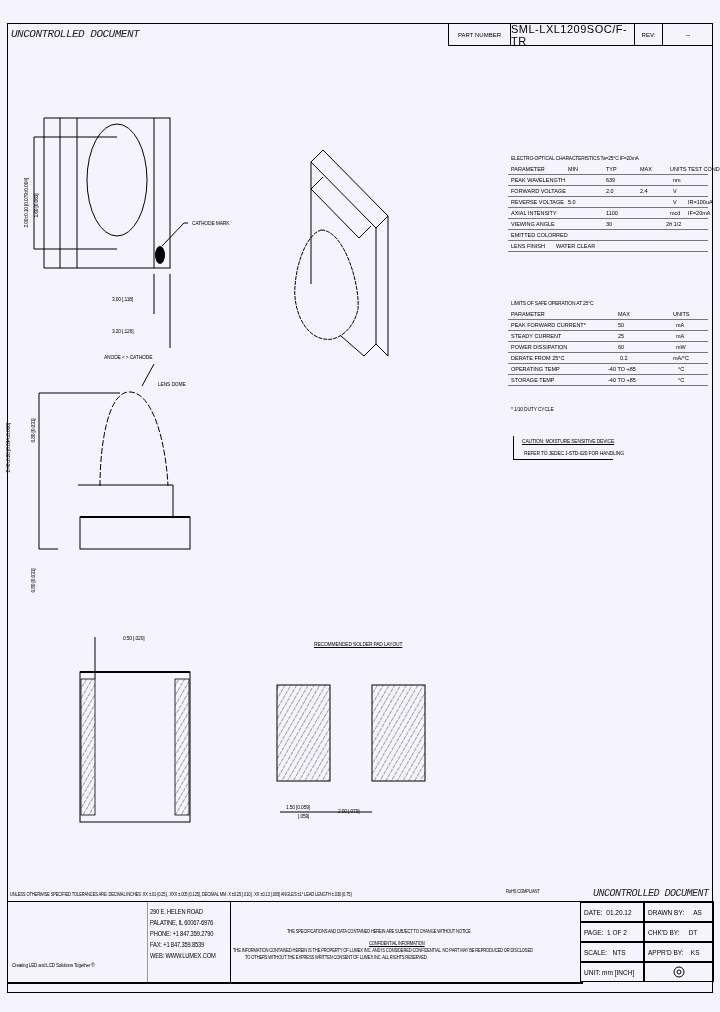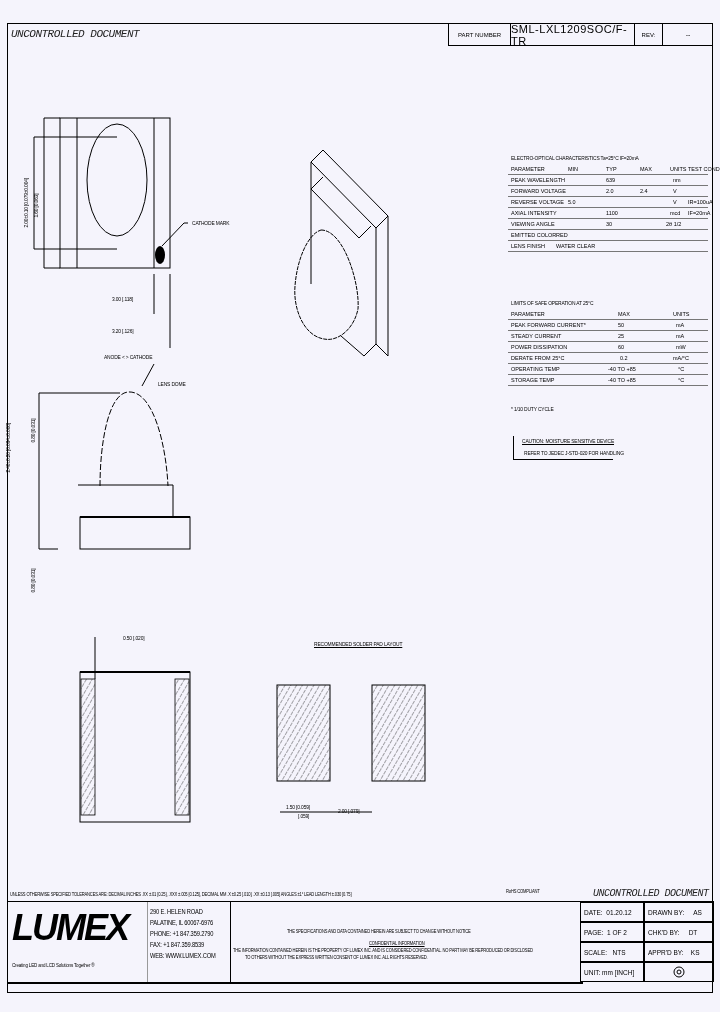--- a/index.html
+++ b/index.html
@@ -200,21 +200,20 @@
     <div class="t" style="left:10px;top:14px;">REFER TO JEDEC J-STD-020 FOR HANDLING</div>
   </div>
 
   <div class="t" style="left:2px;top:867px;font-size:5px;">UNLESS OTHERWISE SPECIFIED TOLERANCES ARE: DECIMAL INCHES .XX ±.01 [0.25], .XXX ±.005 [0.125], DECIMAL MM .X ±0.25 [.010], .XX ±0.13 [.005] ANGLES ±1° LEAD LENGTH ±.030 [0.75]</div>
   <div class="t" style="left:498px;top:864px;font-size:5px;">RoHS COMPLIANT</div>
   <div class="abs ital" style="left:585px;top:864px;font-size:10px;color:#222;">UNCONTROLLED DOCUMENT</div>
 
   <div class="abs" style="left:0;top:877px;width:706px;height:92px;border-top:1px solid #000;">
 
     <div class="abs" style="left:0;top:0;width:140px;height:80px;border-right:1px solid #999;">
-      <div class="abs" style="left:4px;top:8px;font-family:'Liberation Sans',sans-serif;font-weight:bold;font-style:italic;font-size:36px;letter-spacing:-2px;line-height:36px;">LUMEX</div>
       <div class="t" style="left:4px;top:60px;font-size:5.5px;">Creating LED and LCD Solutions Together ®</div>
     </div>
     <div class="abs" style="left:142px;top:4px;width:80px;">
       <div class="t" style="position:relative;font-size:7px;line-height:11px;">290 E. HELEN ROAD</div>
       <div class="t" style="position:relative;font-size:7px;line-height:11px;">PALATINE, IL 60067-6976</div>
       <div class="t" style="position:relative;font-size:7px;line-height:11px;">PHONE: +1 847.359.2790</div>
       <div class="t" style="position:relative;font-size:7px;line-height:11px;">FAX: +1 847.359.8539</div>
       <div class="t" style="position:relative;font-size:7px;line-height:11px;">WEB: WWW.LUMEX.COM</div>
     </div>
     <div class="abs" style="left:222px;top:0;width:350px;height:80px;border-left:1px solid #000;">

